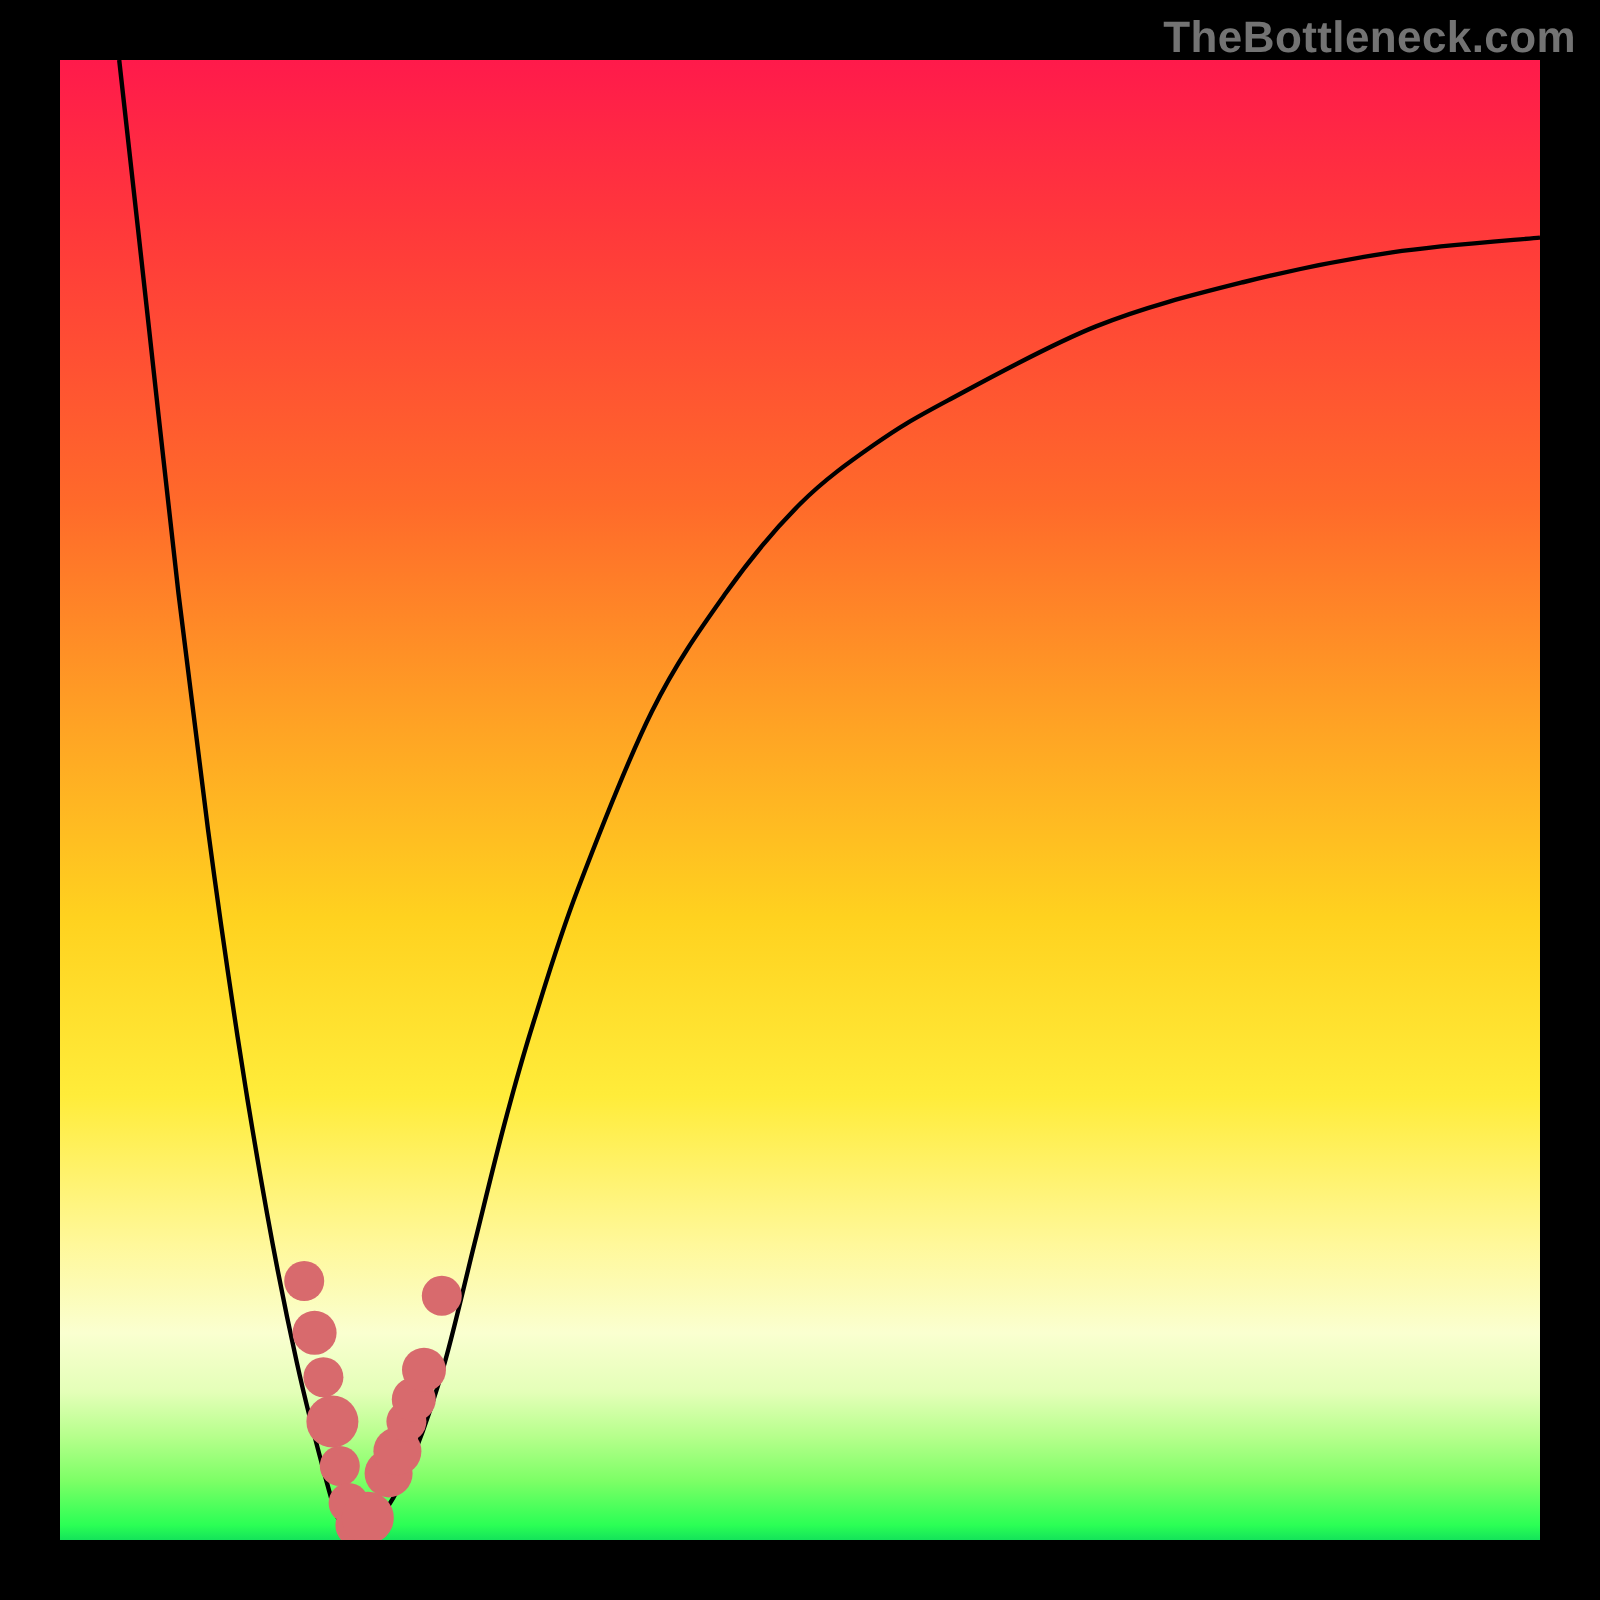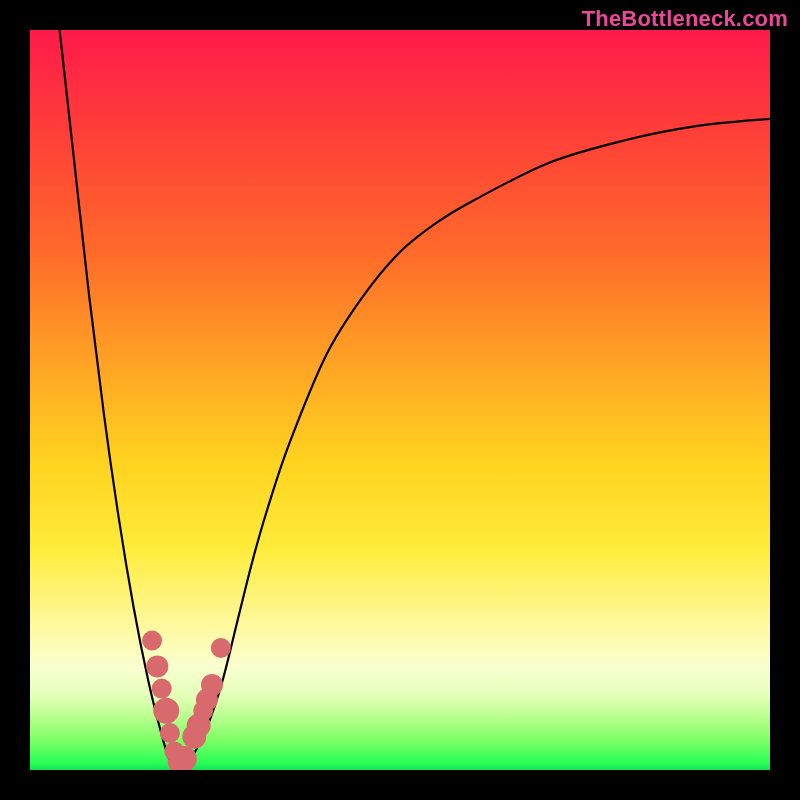--- a/index.html
+++ b/index.html
@@ -25,21 +25,21 @@
       #b6ff8c 93%,
       #7dff66 96%,
       #2bff55 99%,
       #14e35a 100%
     );
   }
   .watermark {
     position: absolute;
     top: 6px; right: 12px;
     font: 600 22px Arial, Helvetica, sans-serif;
-    color: #ec4899;
+    color: #737373;
     letter-spacing: 0.2px;
     user-select: none;
   }
   svg { position: absolute; left: 0; top: 0; }
   .curve { fill: none; stroke: #000; stroke-width: 2.2; }
   .dot { fill: #d86a6d; }
 </style>
 </head>
 <body>
 

